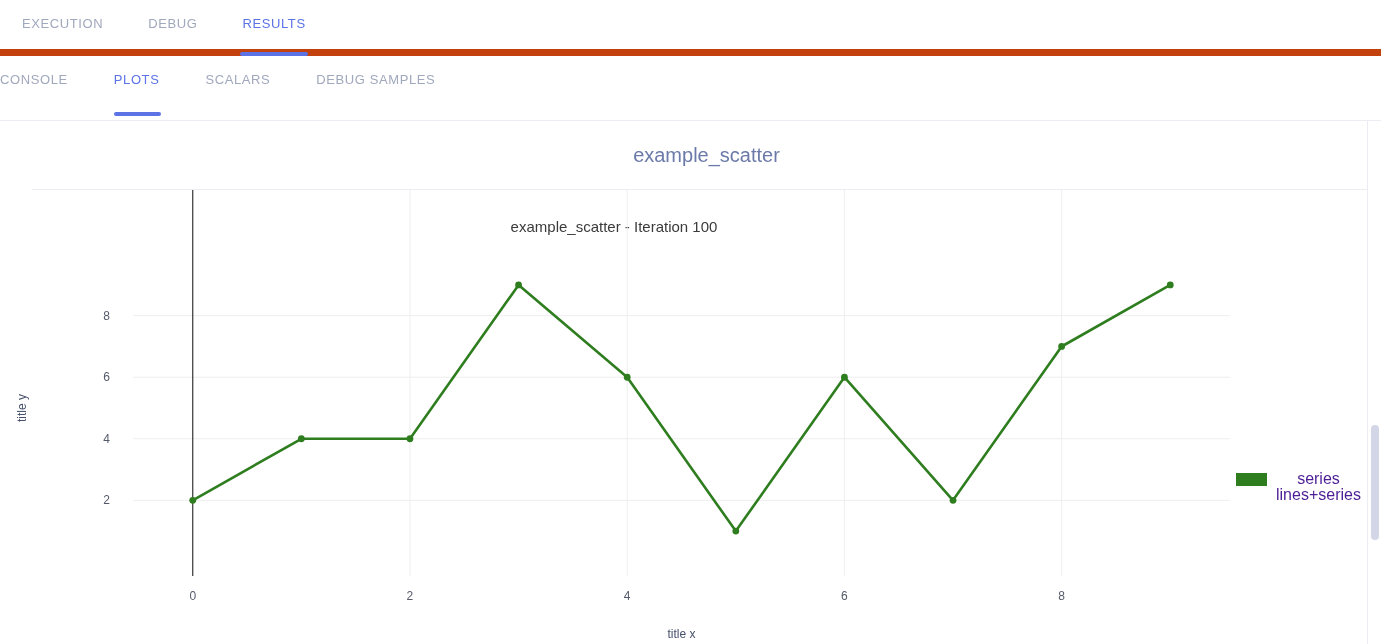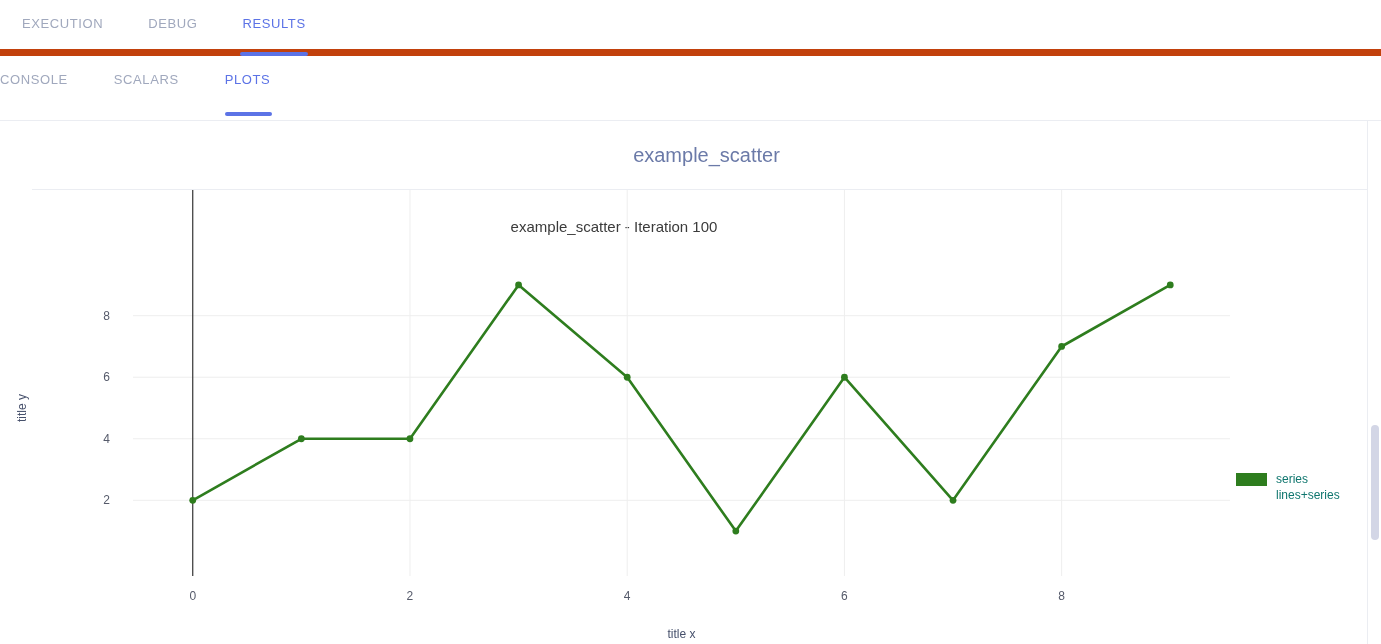--- a/index.html
+++ b/index.html
@@ -127,24 +127,25 @@
     display: flex;
     align-items: flex-start;
   }
   .legend .swatch {
     width: 31px; height: 13px;
     margin-top: 2px;
     flex: 0 0 auto;
   }
   .legend .labels {
     margin-left: 9px;
-    font-size: 12px;
-    color: #0f766e;
+    font-size: 16px;
+    color: #4c1d95;
     line-height: 16px;
     white-space: nowrap;
+    text-align: center;
   }
 
   
   .scrollbar-track {
     position: absolute;
     right: 0; top: 188px;
     width: 13px; height: 456px;
     background: #ffffff;
   }
   .scrollbar-thumb {
@@ -176,26 +177,29 @@
     <div class="tab active">
       <span>RESULTS</span>
       <span class="underline"></span>
     </div>
   </div>
 
   <div class="subtabbar">
     <div class="tab">
       <span>CONSOLE</span>
     </div>
-    <div class="tab">
-      <span>SCALARS</span>
-    </div>
     <div class="tab active">
       <span>PLOTS</span>
       <span class="underline"></span>
+    </div>
+    <div class="tab">
+      <span>SCALARS</span>
+    </div>
+    <div class="tab">
+      <span>DEBUG SAMPLES</span>
     </div>
   </div>
 
   <div class="plot-header">
     <div class="title">example_scatter</div>
   </div>
 
   <div class="plot-body">
 
     <div class="chart-title">example_scatter - Iteration 100</div>

